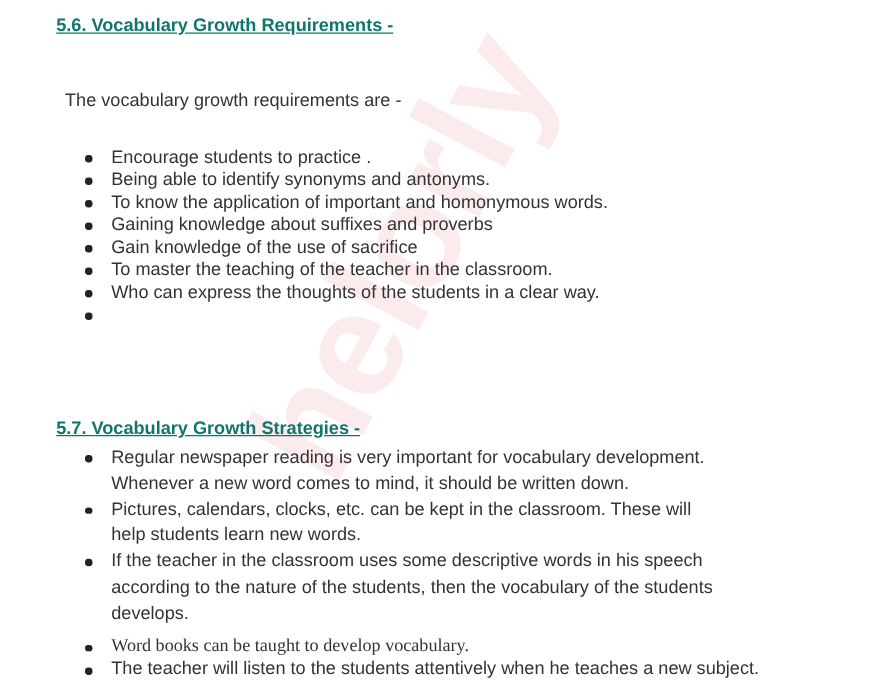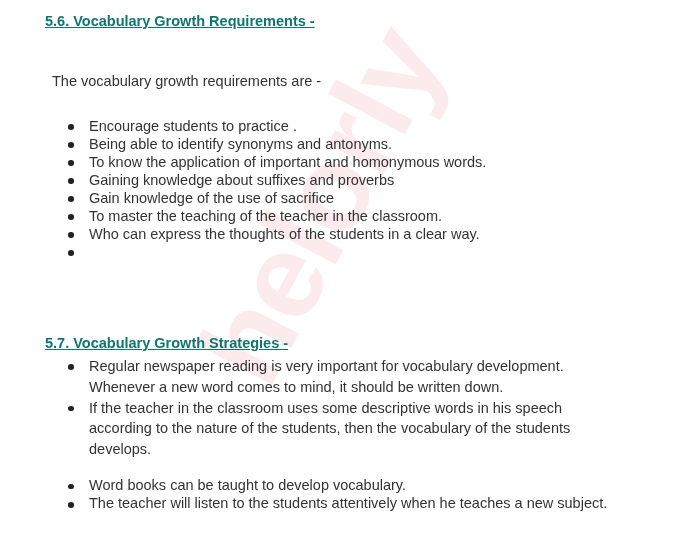--- a/index.html
+++ b/index.html
@@ -91,23 +91,27 @@
 
   <h2 class="heading h2">5.7. Vocabulary Growth Strategies -</h2>
 
   <ul class="list list2">
     <li>
         <span class="bullet"></span>
         <span class="txt">Regular newspaper reading is very important for vocabulary development. Whenever a new word comes to mind, it should be written down.</span>
       </li>
     <li>
         <span class="bullet"></span>
+        <span class="txt">Pictures, calendars, clocks, etc. can be kept in the classroom. These will help students learn new words.</span>
+      </li>
+    <li>
+        <span class="bullet"></span>
         <span class="txt">If the teacher in the classroom uses some descriptive words in his speech according to the nature of the students, then the vocabulary of the students develops.</span>
       </li>
-    <li class="single" style="margin-top:16px;">
+    <li class="single" style="margin-top:6px;font-family:Liberation Serif, serif;">
         <span class="bullet"></span>
         <span class="txt">Word books can be taught to develop vocabulary.</span>
       </li>
     <li class="single wide">
         <span class="bullet"></span>
         <span class="txt">The teacher will listen to the students attentively when he teaches a new subject.</span>
       </li>
   </ul>
 
 </div>

